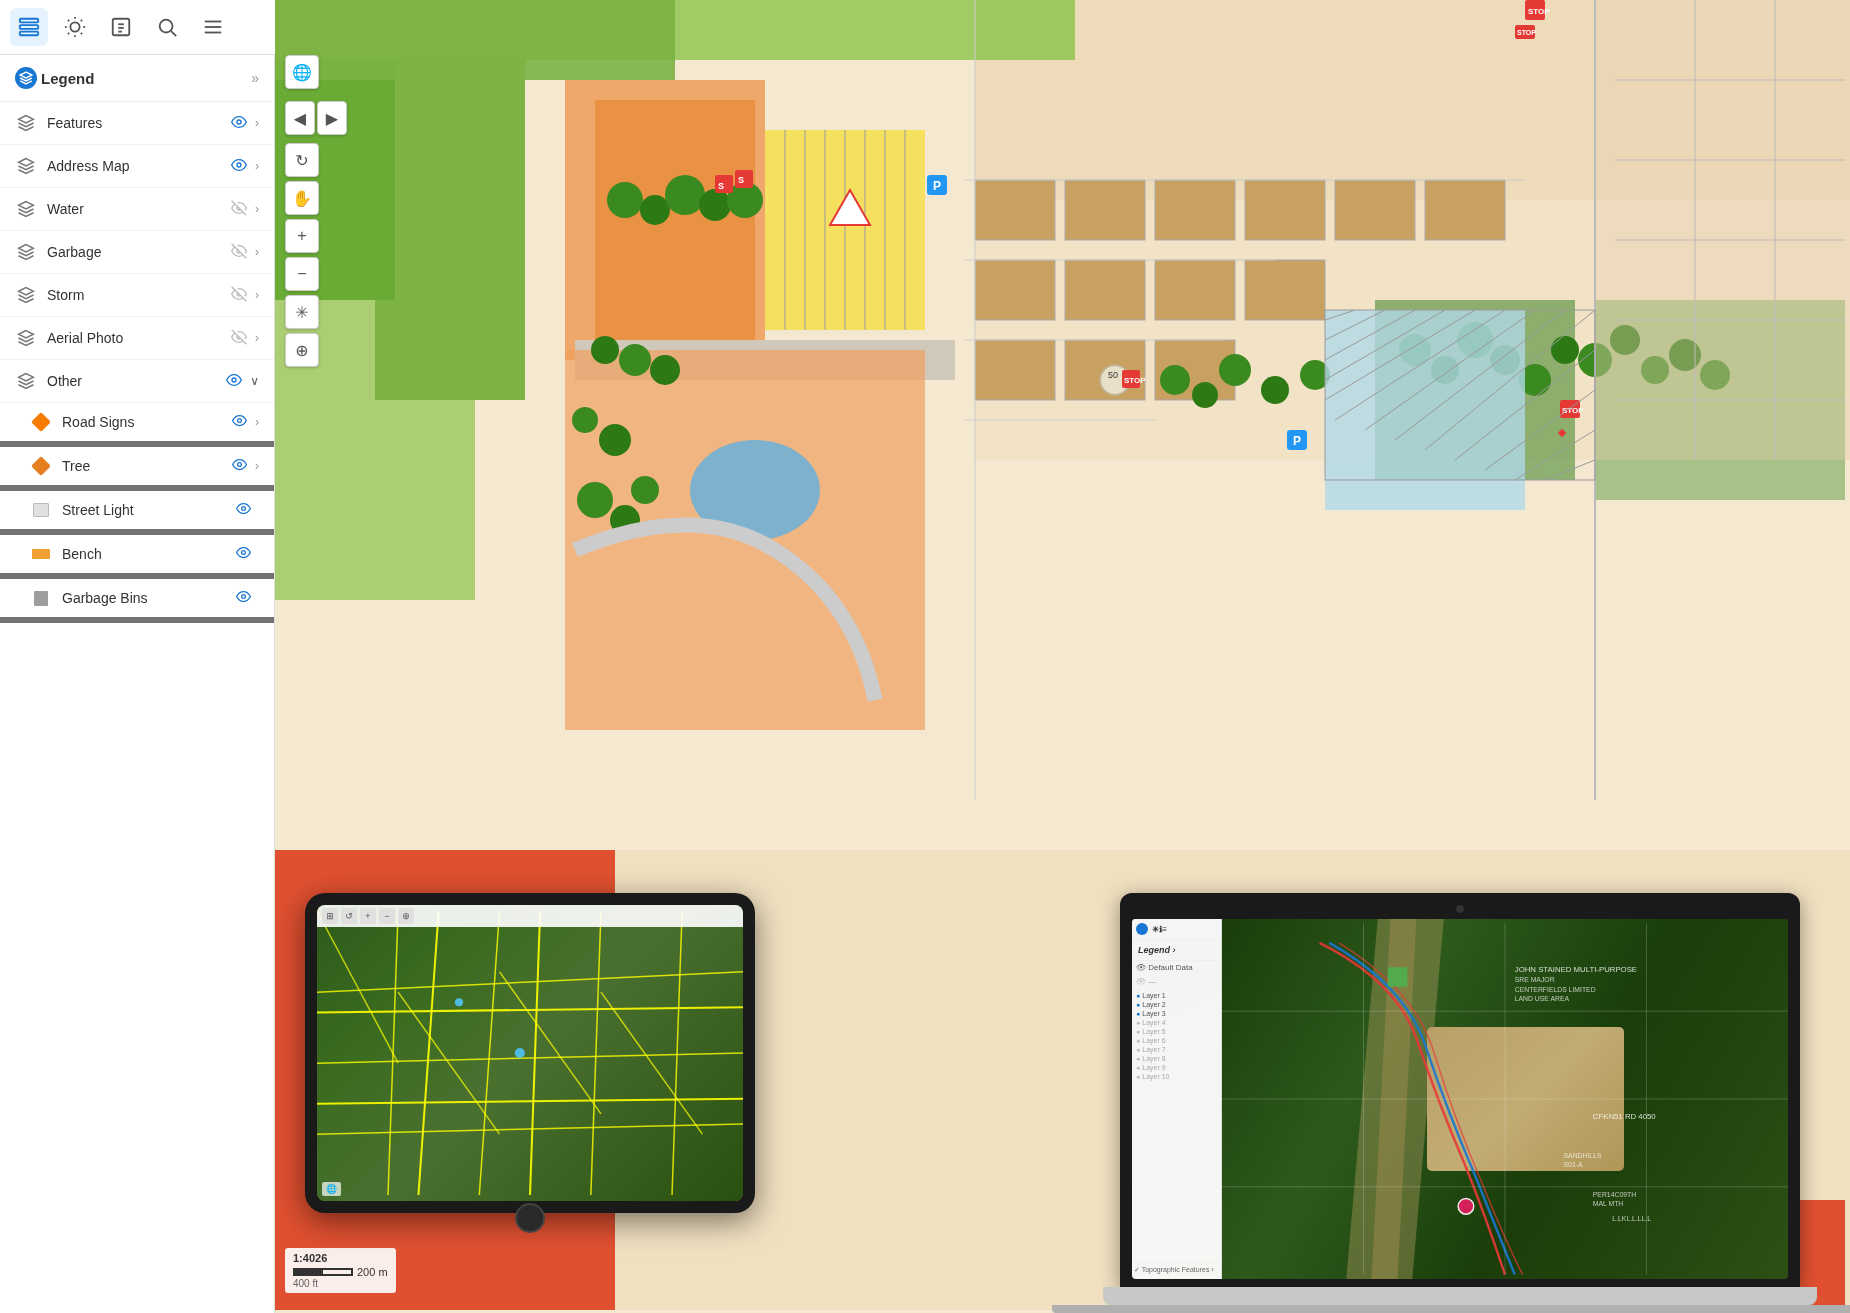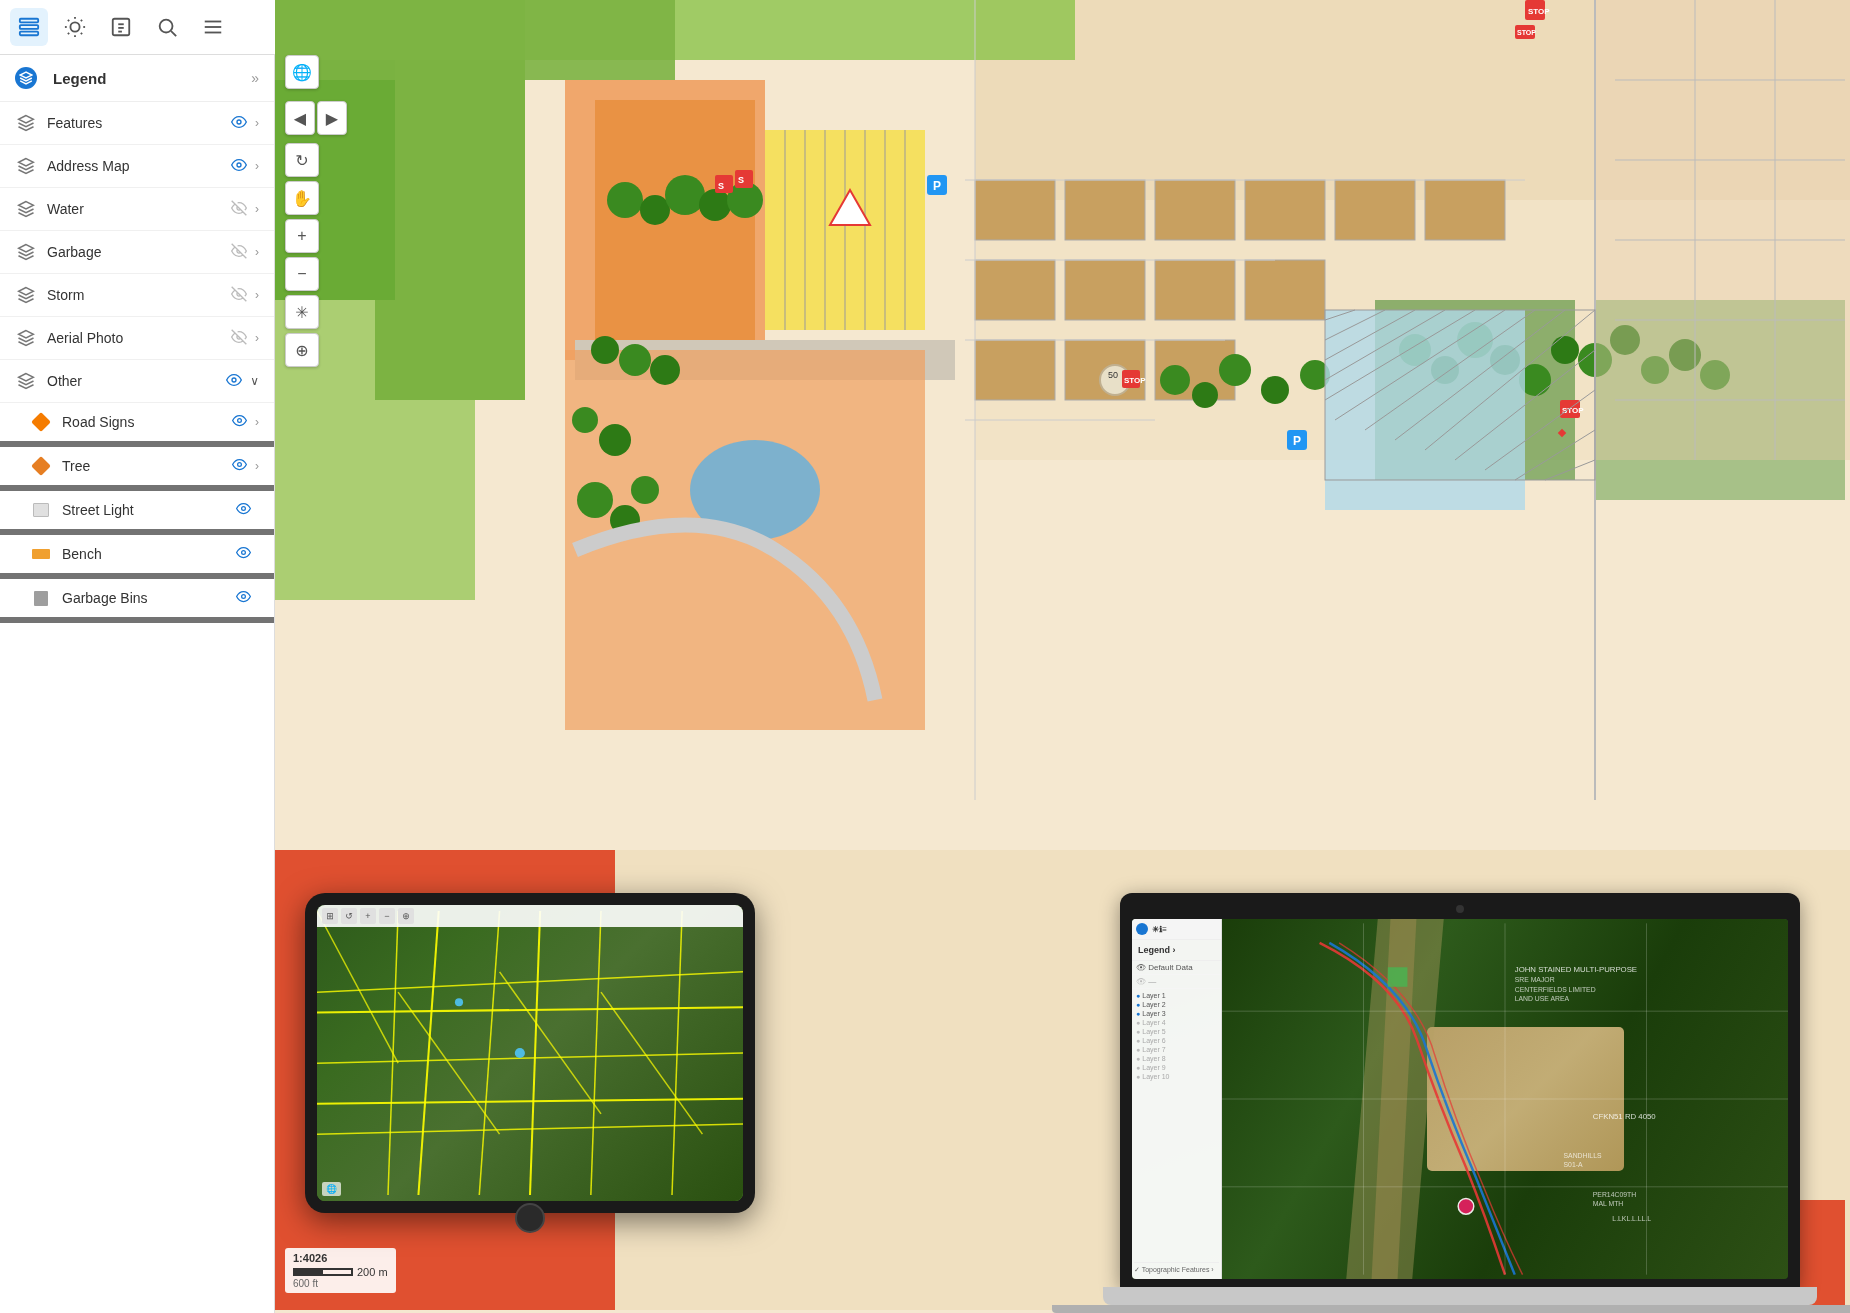--- a/index.html
+++ b/index.html
@@ -50,21 +50,21 @@
       background: #fff;
       border-right: 1px solid #ddd;
       overflow-y: auto;
       z-index: 10;
     }
 
     .legend-header {
       display: flex;
       align-items: center;
       padding: 12px 15px;
-      gap: 16px;
+      gap: 4px;
       border-bottom: 1px solid #eee;
     }
     .legend-icon {
       width: 22px; height: 22px;
       background: #1976d2;
       border-radius: 50%;
       display: flex; align-items: center; justify-content: center;
       color: white;
       font-size: 11px;
     }
@@ -277,20 +277,21 @@
       background: rgba(255,255,255,0.95);
       border-right: 1px solid #ddd;
       font-size: 9px;
     }
     .laptop-sidebar-header {
       padding: 5px 6px;
       border-bottom: 1px solid #eee;
       font-weight: bold;
       color: #333;
       font-size: 9px;
+      font-style: italic;
     }
     .laptop-layer-item {
       display: flex;
       align-items: center;
       padding: 2px 4px;
       border-bottom: 1px solid #f5f5f5;
       gap: 2px;
       color: #555;
       font-size: 8px;
     }
@@ -745,21 +746,21 @@
   </div>
 
   <div class="scale-bar">
     <div style="font-weight:bold;margin-bottom:2px;">1:4026</div>
     <div style="display:flex;align-items:center;gap:4px;">
       <div style="width:60px;height:8px;border:2px solid #333;position:relative;">
         <div style="position:absolute;top:0;left:0;width:50%;height:100%;background:#333;"></div>
       </div>
       <span>200 m</span>
     </div>
-    <div style="font-size:10px;color:#666;">600 ft</div>
+    <div style="font-size:10px;color:#666;">400 ft</div>
   </div>
 
   <div class="tablet-device" style="left:30px; bottom:100px;">
     <div class="tablet-screen">
 
       <div class="aerial-map">
 
         <div style="position:absolute;top:0;left:0;width:100%;height:100%;background:linear-gradient(135deg,#2d5a1b 0%,#3a6b20 25%,#4a7030 50%,#3a6020 75%,#2a5010 100%);"></div>
 
         <svg style="position:absolute;top:0;left:0;width:100%;height:100%;" viewBox="0 0 420 280">

